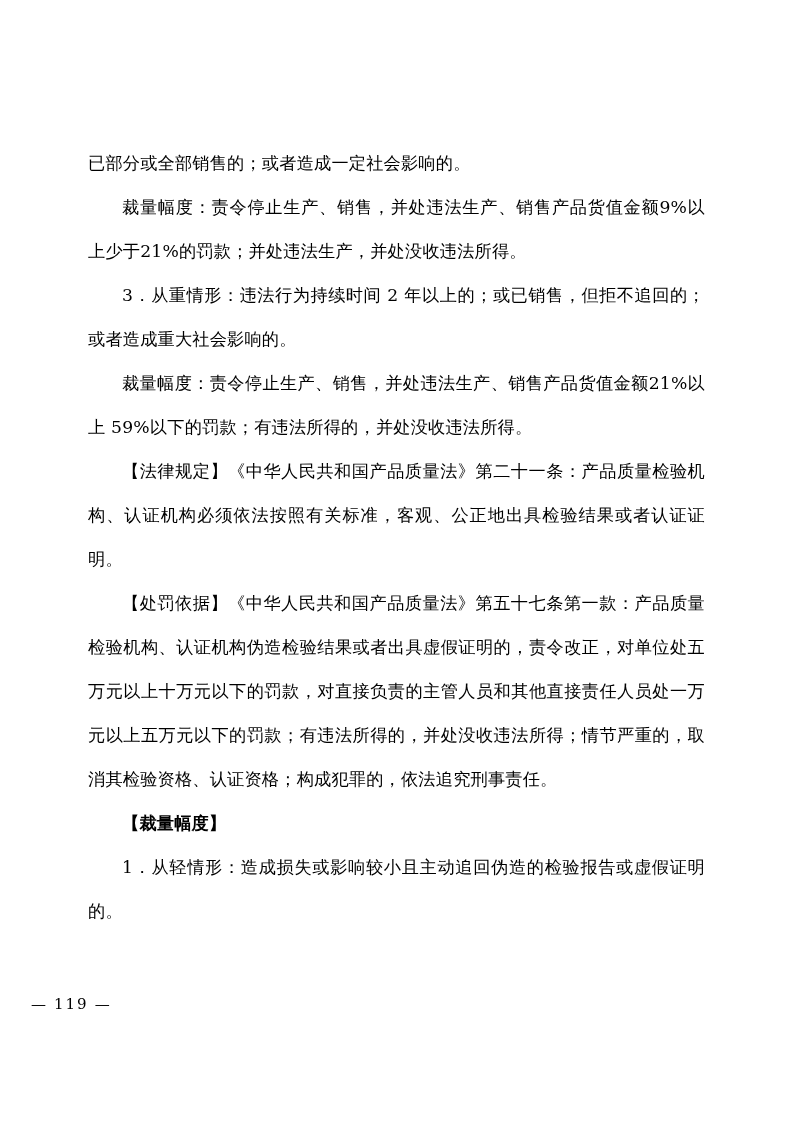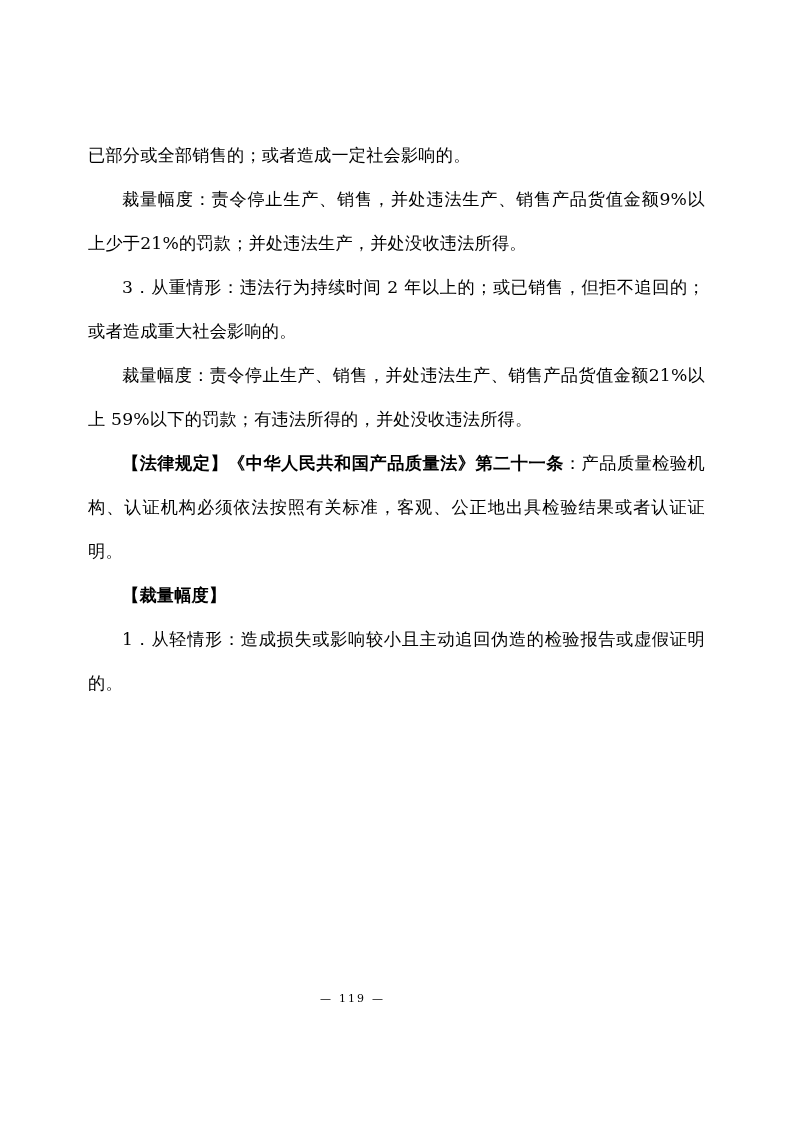--- a/index.html
+++ b/index.html
@@ -11,21 +11,21 @@
     height: 1122px;
     background: #ffffff;
     font-family: "DejaVu Serif", "Liberation Serif", serif;
     color: #000000;
     position: relative;
     overflow: hidden;
   }
   .page {
     position: absolute;
     left: 0;
-    top: 5px;
+    top: 13px;
     width: 793px;
     height: 1056px;
     box-sizing: border-box;
     padding: 128px 88px 0 88px;
   }
   .doc-body {
     font-size: 17.2px;
     line-height: 44px;
     text-align: justify;
     text-justify: inter-ideograph;
@@ -35,31 +35,32 @@
     margin: 0;
     text-indent: 0;
   }
   .para.indent {
     text-indent: 34px;
   }
   .para.bold {
     font-weight: bold;
   }
   .bold-run {
-    font-weight: bold;
+    font-weight: normal;
   }
   .page-number {
     position: absolute;
     left: 0;
     right: 88px;
     bottom: 56px;
-    text-align: center;
-    font-size: 11px;
+    text-align: left;
+    font-size: 15px;
     font-family: "DejaVu Serif", "Liberation Serif", serif;
     letter-spacing: 2px;
+    padding-left: 25px;
   }
   .pn-dash {
     display: inline-block;
     padding: 0 6px;
   }
 </style>
 </head>
 <body>
 
 <div class="page">
@@ -70,20 +71,21 @@
     <p class="para indent">裁量幅度：责令停止生产、销售，并处违法生产、销售产品货值金额9%以上少于21%的罚款；并处违法生产，并处没收违法所得。</p>
 
     <p class="para indent">3．从重情形：违法行为持续时间 2 年以上的；或已销售，但拒不追回的；或者造成重大社会影响的。</p>
 
     <p class="para indent">裁量幅度：责令停止生产、销售，并处违法生产、销售产品货值金额21%以上 59%以下的罚款；有违法所得的，并处没收违法所得。</p>
 
 
 
     <p class="para indent"><span class="bold-run">【法律规定】《中华人民共和国产品质量法》第二十一条</span><span>：产品质量检验机构、认证机构必须依法按照有关标准，客观、公正地出具检验结果或者认证证明。</span></p>
 
+    <p class="para indent"><span class="bold-run">【处罚依据】《中华人民共和国产品质量法》第五十七条第一款</span><span>：产品质量检验机构、认证机构伪造检验结果或者出具虚假证明的，责令改正，对单位处五万元以上十万元以下的罚款，对直接负责的主管人员和其他直接责任人员处一万元以上五万元以下的罚款；有违法所得的，并处没收违法所得；情节严重的，取消其检验资格、认证资格；构成犯罪的，依法追究刑事责任。</span></p>
 
     <p class="para indent bold">【裁量幅度】</p>
 
     <p class="para indent">1．从轻情形：造成损失或影响较小且主动追回伪造的检验报告或虚假证明的。</p>
 
   </div>
 
   <div class="page-number"><span class="pn-dash">—</span><span>119</span><span class="pn-dash">—</span></div>
 </div>
 

